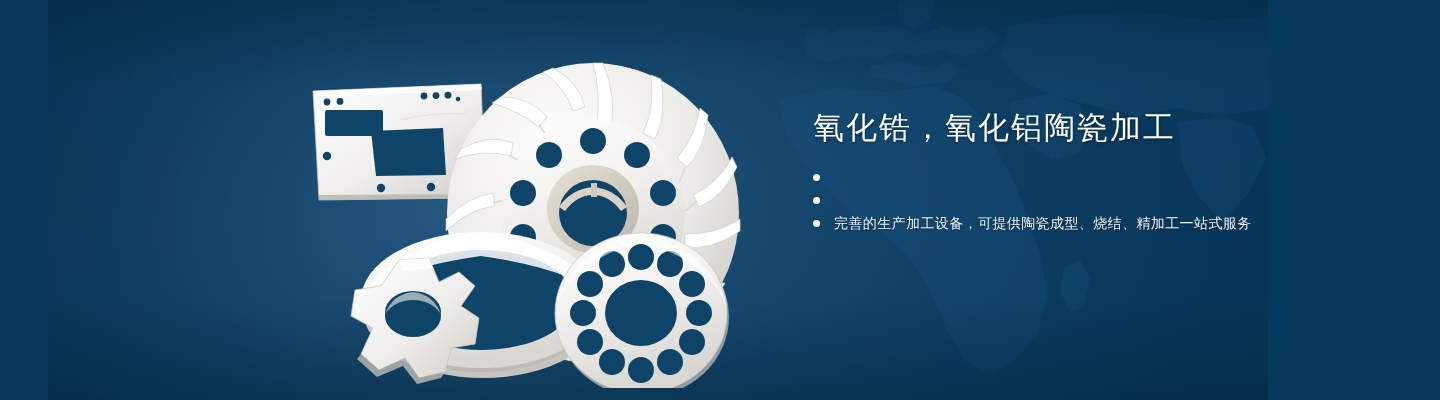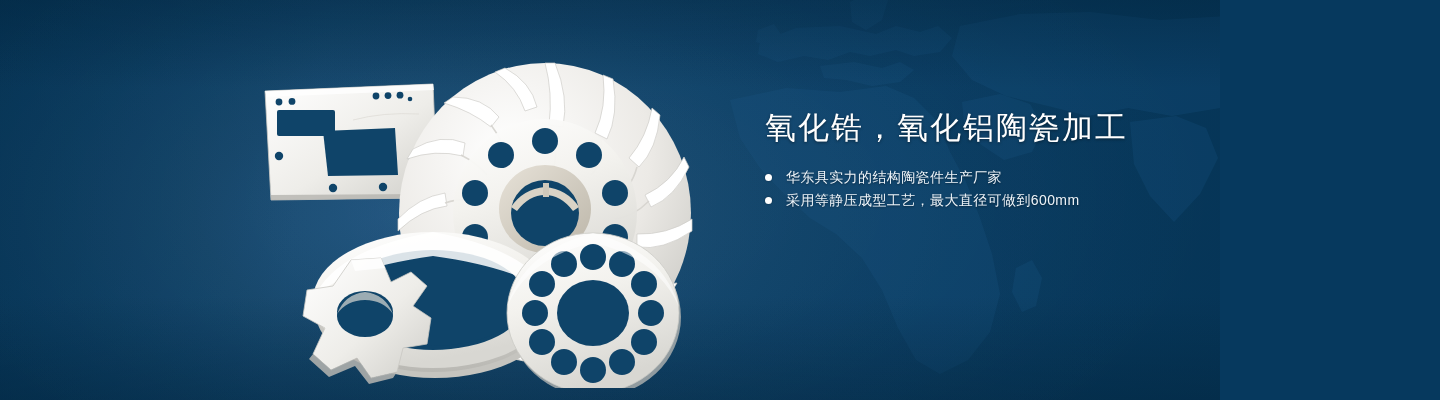--- a/index.html
+++ b/index.html
@@ -10,20 +10,21 @@
   body {
     font-family: "Liberation Sans", "DejaVu Sans", sans-serif;
   }
 
   .banner {
     position: relative;
     width: 1220px;
     height: 400px;
     overflow: hidden;
     background: #06395e;
+    margin-left: 48px;
   }
 
   
   .bg-base {
     position: absolute;
     inset: 0;
     background:
       radial-gradient(ellipse 760px 420px at 400px 215px,
         #1f5480 0%, #17496f 26%, #0e4269 50%, #093c63 72%, #07395e 100%);
   }
@@ -315,22 +316,24 @@
       </g>
     </svg>
   </div>
 
   <div class="copy">
     <h1 class="headline">氧化锆，氧化铝陶瓷加工</h1>
 
     <ul class="bullets">
       <li class="bullet">
         <span class="dot"></span>
-        <span>华东具实力的结构陶瓷件生产厂家</span>
       </li>
       <li class="bullet">
         <span class="dot"></span>
-        <span>采用等静压成型工艺，最大直径可做到600mm</span>
+      </li>
+      <li class="bullet">
+        <span class="dot"></span>
+        <span>完善的生产加工设备，可提供陶瓷成型、烧结、精加工一站式服务</span>
       </li>
     </ul>
   </div>
 
 </div>
 
 </body></html>

